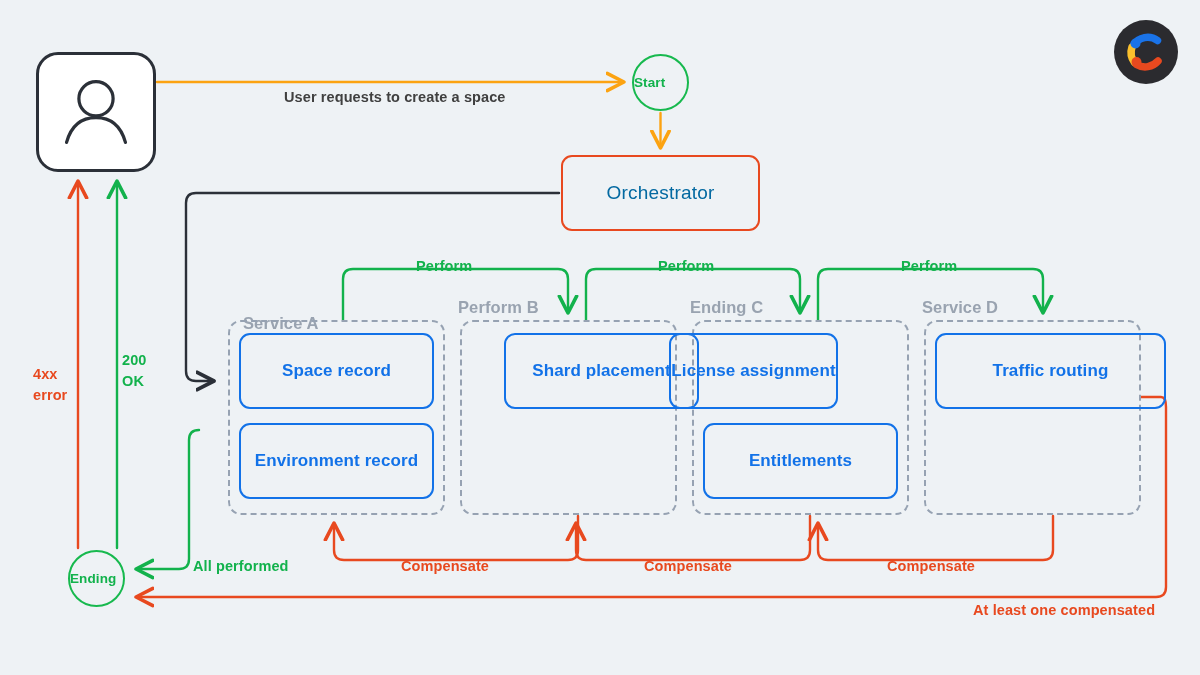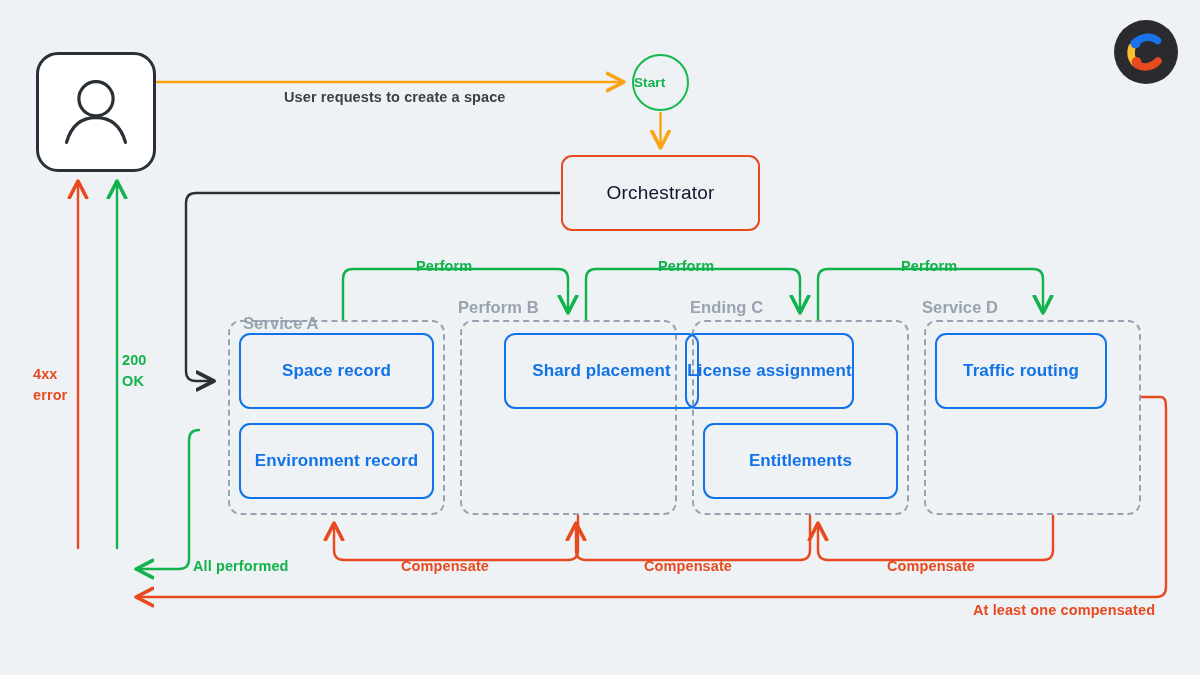--- a/index.html
+++ b/index.html
@@ -68,21 +68,21 @@
   .orchestrator {
     position: absolute;
     left: 561px; top: 155px;
     width: 199px; height: 76px;
     border: 2.4px solid #e8491f;
     border-radius: 11px;
     box-sizing: border-box;
     display: flex;
     align-items: center;
     justify-content: center;
-    color: #0f172a;
+    color: #0369a1;
     font-size: 19px;
     letter-spacing: 0.2px;
   }
 
   
   .svc-label {
     position: absolute;
     color: #99a3b0;
     font-size: 16.5px;
     font-weight: bold;
@@ -209,33 +209,36 @@
   </div>
 
   <div class="svc-label" style="left:458px; top:298px;">Perform B</div>
   <div class="svc-group" style="left:460px; width:217px;"></div>
   <div class="task-box" style="left:471px; top:333px; width:195px;margin-left:33px;">
     <span>Shard placement</span>
   </div>
 
   <div class="svc-label" style="left:690px; top:298px;">Ending C</div>
   <div class="svc-group" style="left:692px; width:217px;"></div>
-  <div class="task-box" style="left:685px; top:333px; width:169px;">
+  <div class="task-box" style="left:669px; top:333px; width:169px;">
     <span>License assignment</span>
   </div>
   <div class="task-box" style="left:703px; top:423px; width:195px;">
     <span>Entitlements</span>
   </div>
 
   <div class="svc-label" style="left:922px; top:298px;">Service D</div>
   <div class="svc-group" style="left:924px; width:217px;"></div>
-  <div class="task-box" style="left:935px; top:333px; width:172px;">
+  <div class="task-box" style="left:935px; top:333px; width:231px;">
     <span>Traffic routing</span>
   </div>
 
+  <div class="circle-node ending-node">
+    <span>Ending</span>
+  </div>
 
   <div class="edge-label lbl-orange" style="left:284px; top:89px;">User requests to create a space</div>
 
   <div class="edge-label lbl-red lbl-stack" style="left:33px; top:350px;margin-top:14px;">
     <div>4xx</div>
     <div>error</div>
   </div>
 
   <div class="edge-label lbl-green lbl-stack" style="left:122px; top:350px;">
     <div>200</div>

